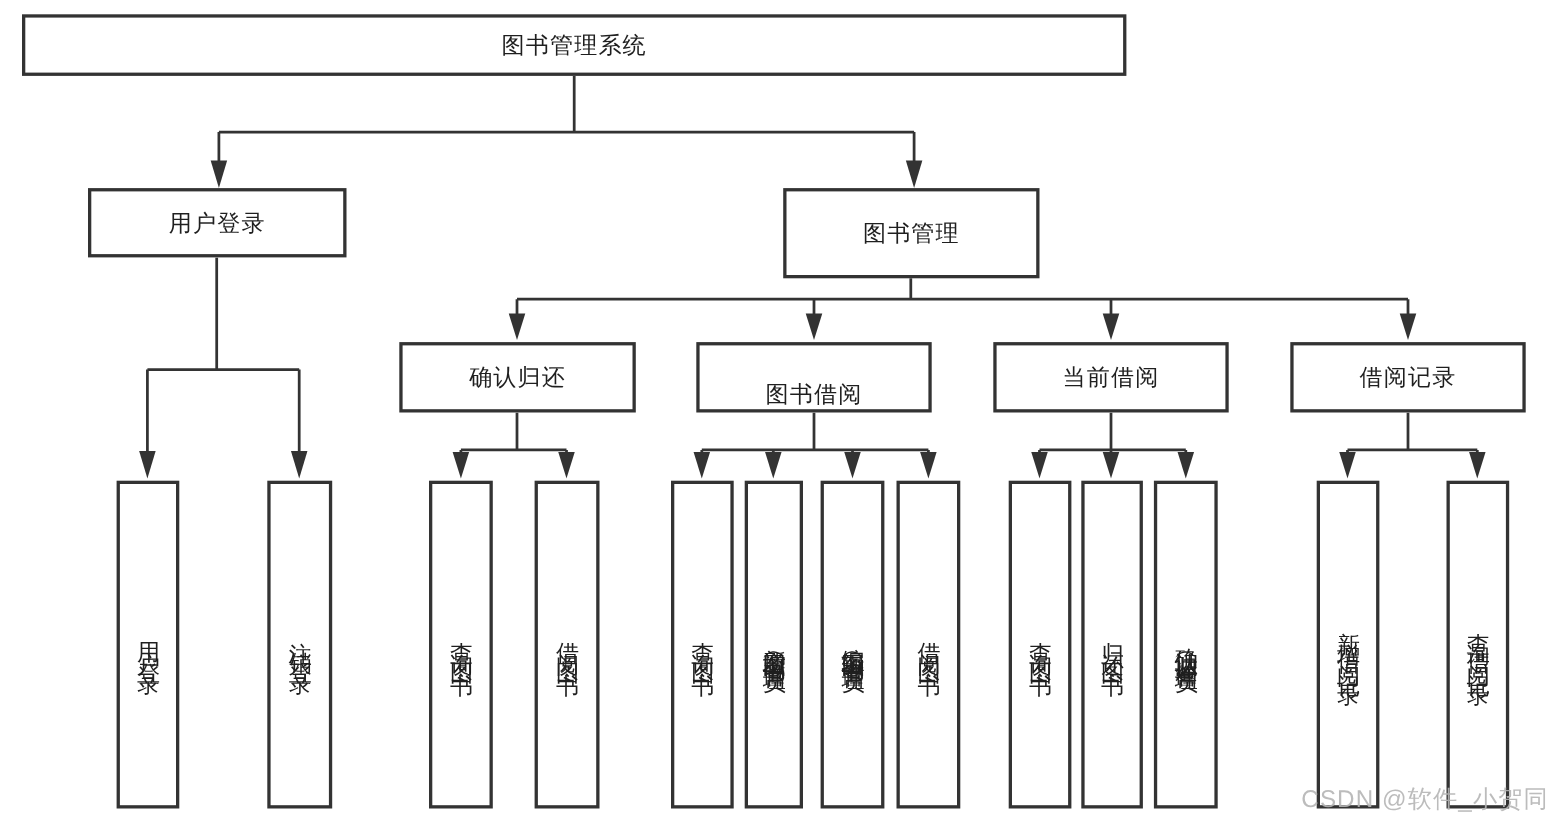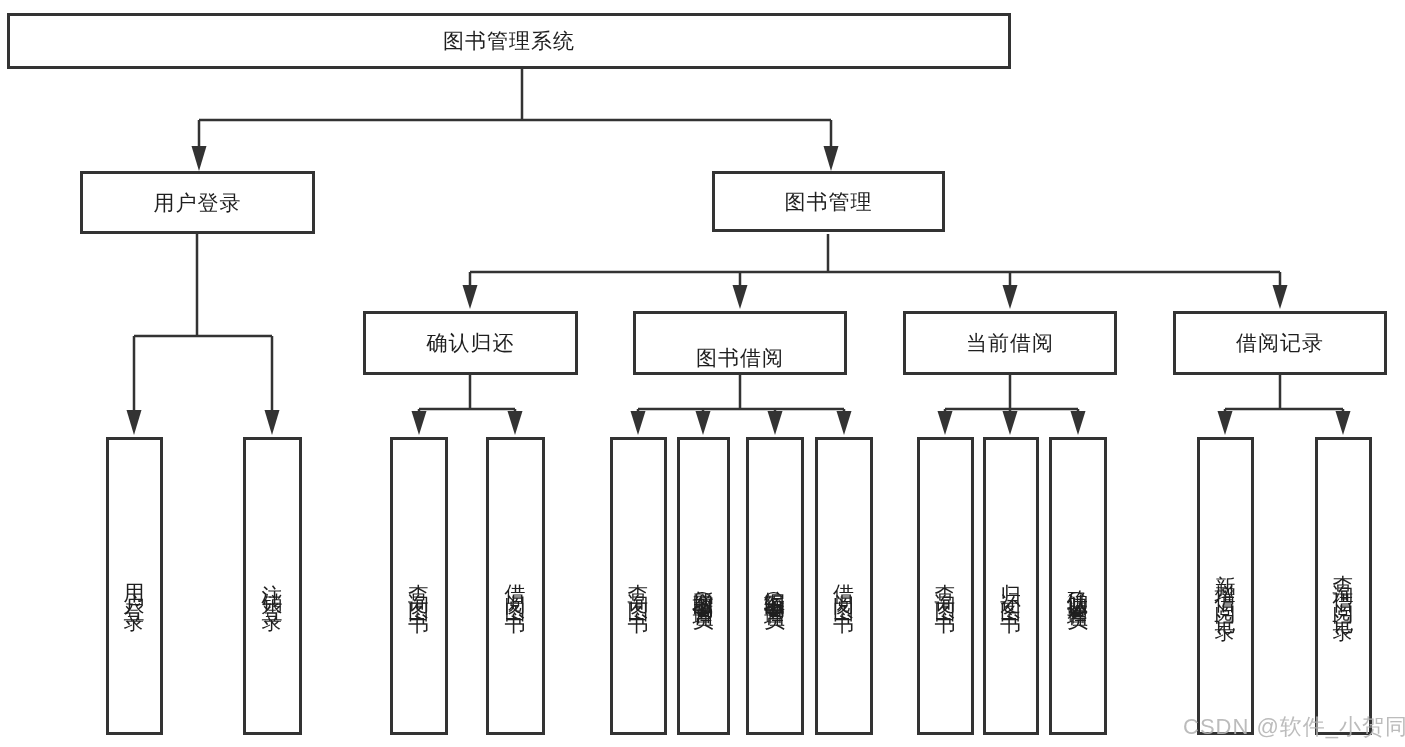--- a/index.html
+++ b/index.html
@@ -102,28 +102,28 @@
       <polygon points="775,435 767.5,411 782.5,411"></polygon>
       <polygon points="844,435 836.5,411 851.5,411"></polygon>
       <polygon points="945,435 937.5,411 952.5,411"></polygon>
       <polygon points="1010,435 1002.5,411 1017.5,411"></polygon>
       <polygon points="1078,435 1070.5,411 1085.5,411"></polygon>
       <polygon points="1225,435 1217.5,411 1232.5,411"></polygon>
       <polygon points="1343,435 1335.5,411 1350.5,411"></polygon>
     </g>
   </svg>
 
-  <div class="node" style="left:7px;top:13px;width:1004px;height:56px;justify-content:center;">
+  <div class="node" style="left:20px;top:13px;width:1004px;height:56px;justify-content:center;">
     <span class="label">图书管理系统</span>
   </div>
 
   <div class="node" style="left:80px;top:171px;width:235px;height:63px;">
     <span class="label">用户登录</span>
   </div>
-  <div class="node" style="left:712px;top:171px;width:233px;height:61px;">
+  <div class="node" style="left:712px;top:171px;width:233px;height:82px;">
     <span class="label">图书管理</span>
   </div>
 
   <div class="node" style="left:363px;top:311px;width:215px;height:64px;">
     <span class="label">确认归还</span>
   </div>
   <div class="node" style="left:633px;top:311px;width:214px;height:64px;align-items:flex-end;">
     <span class="label">图书借阅</span>
   </div>
   <div class="node" style="left:903px;top:311px;width:214px;height:64px;justify-content:center;">

